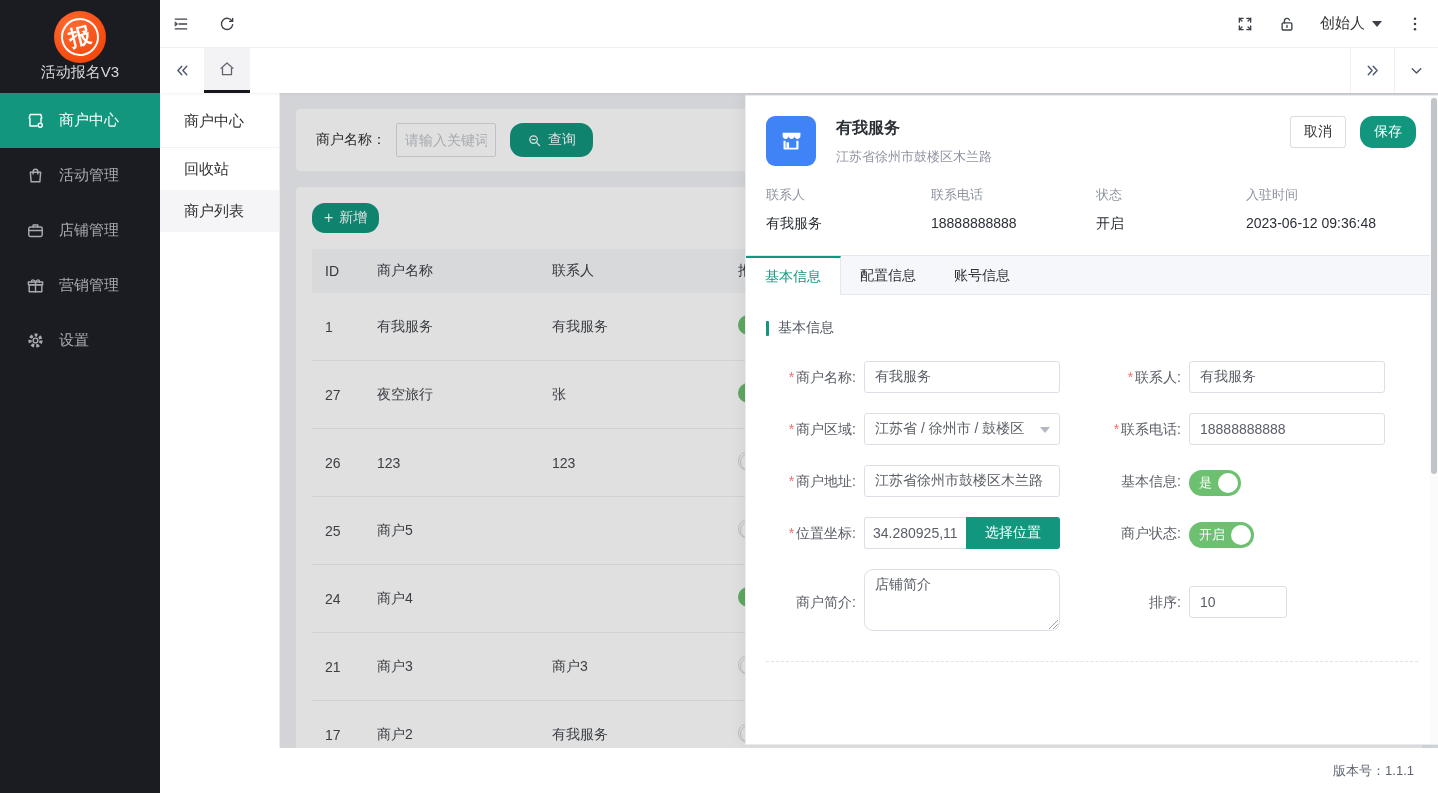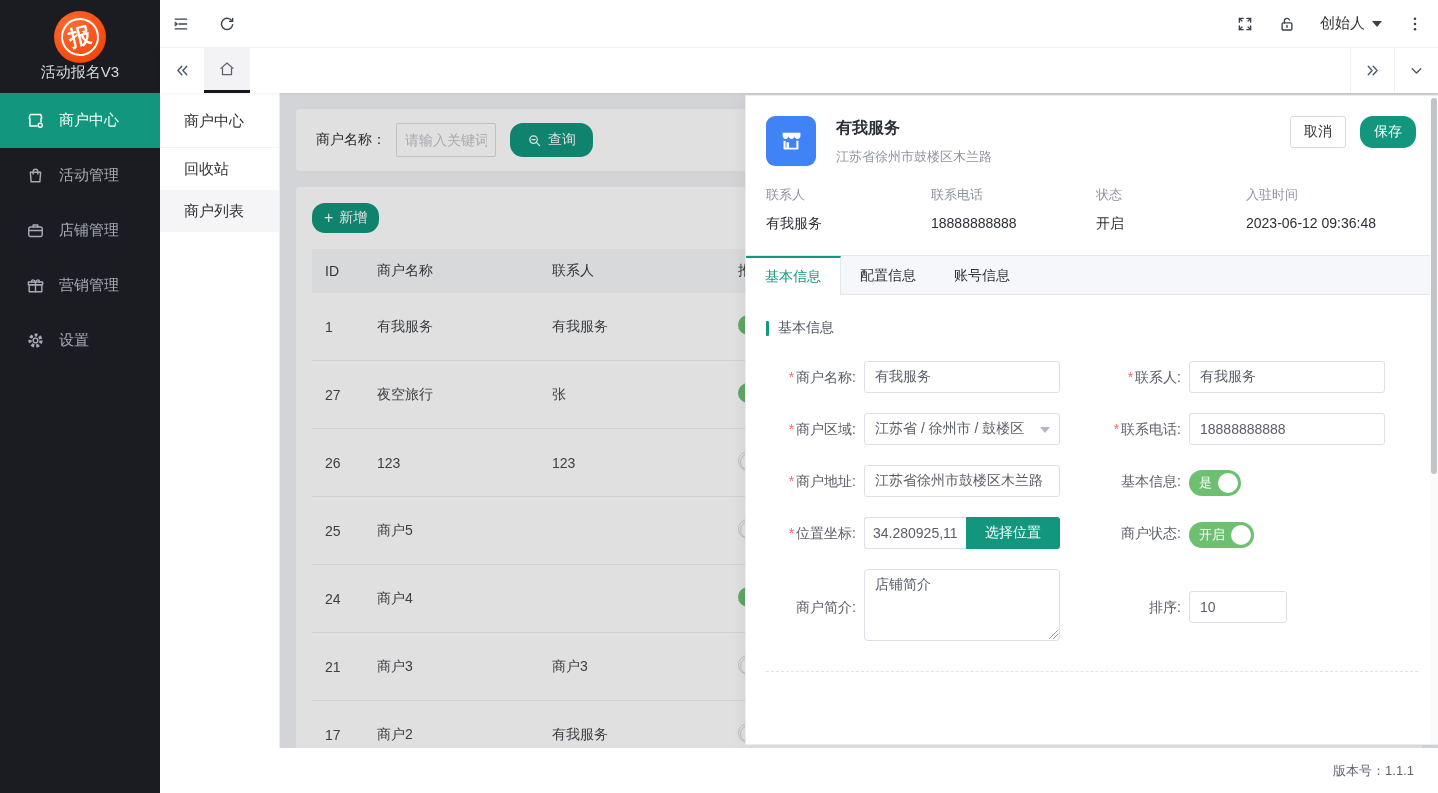--- a/index.html
+++ b/index.html
@@ -103,21 +103,21 @@
   .f-input { width:196px; height:32px; border:1px solid #dcdfe6; border-radius:3px; padding:0 10px; font-size:14px; color:#5a5e66; outline:none; font-family:inherit; }
   .f-input.sort { width:98px; }
   .f-select { width:196px; height:32px; border:1px solid #dcdfe6; border-radius:3px; padding:0 24px 0 10px; font-size:14px; color:#5a5e66; display:flex; align-items:center; position:relative; cursor:pointer; white-space:nowrap; overflow:hidden; }
   .sel-caret { position:absolute; right:9px; top:13px; width:0; height:0; border-left:5px solid transparent; border-right:5px solid transparent; border-top:6px solid #b3b8c2; }
   .coord-group { display:flex; width:196px; }
   .coord-input { flex:1; min-width:0; height:32px; border:1px solid #dcdfe6; border-right:none; border-radius:3px 0 0 3px; padding:0 8px; font-size:14px; color:#5a5e66; outline:none; font-family:inherit; }
   .coord-btn { width:94px; height:32px; border-radius:0 3px 3px 0; flex-shrink:0; }
   .pill { display:inline-flex; align-items:center; height:26px; margin-top:3px; border-radius:13px; background:#6cc070; color:#fff; font-size:13px; padding:0 29px 0 10px; position:relative; cursor:pointer; }
   .pill::after { content:''; position:absolute; right:3px; top:3px; width:20px; height:20px; border-radius:50%; background:#fff; }
   .ta-wrap { position:relative; width:196px; }
-  .f-textarea { width:196px; height:72px; border:1px solid #dcdfe6; border-radius:4px; padding:6px 10px; font-size:14px; color:#5a5e66; resize:none; outline:none; font-family:inherit; }
+  .f-textarea { width:196px; height:62px; border:1px solid #dcdfe6; border-radius:9px; padding:6px 10px; font-size:14px; color:#5a5e66; resize:none; outline:none; font-family:inherit; }
   .resize-handle { position:absolute; right:2px; bottom:5px; width:9px; height:9px; background:
       linear-gradient(135deg, transparent 45%, #9aa0a8 45%, #9aa0a8 52%, transparent 52%, transparent 70%, #9aa0a8 70%, #9aa0a8 77%, transparent 77%); }
   .dashed-divider { border-top:1px dashed #e3e3e3; margin-top:27px; }
 
   .drawer-scroll { position:absolute; top:0; right:0; bottom:0; width:8px; background:#fbfbfb; }
   .drawer-thumb { position:absolute; top:2px; right:1px; width:6px; height:58%; border-radius:3px; background:#c0c3c7; }
 
   .footer { height:45px; background:#fff; display:flex; align-items:center; justify-content:flex-end; padding-right:24px; font-size:13px; color:#5f6672; }
 </style>
 </head>

